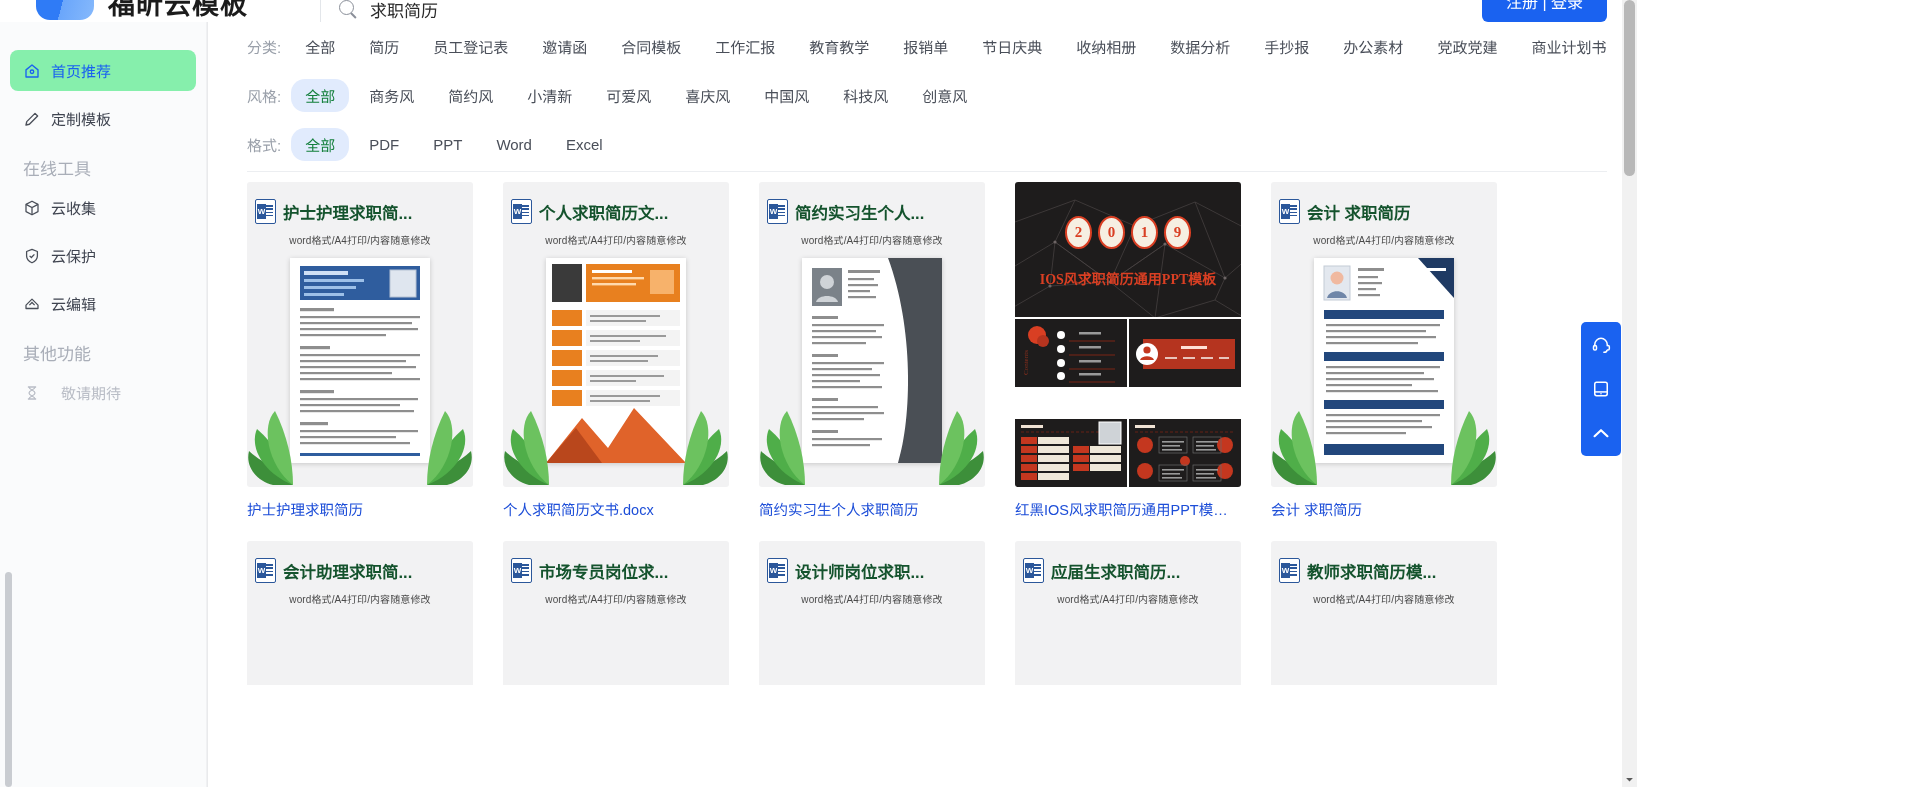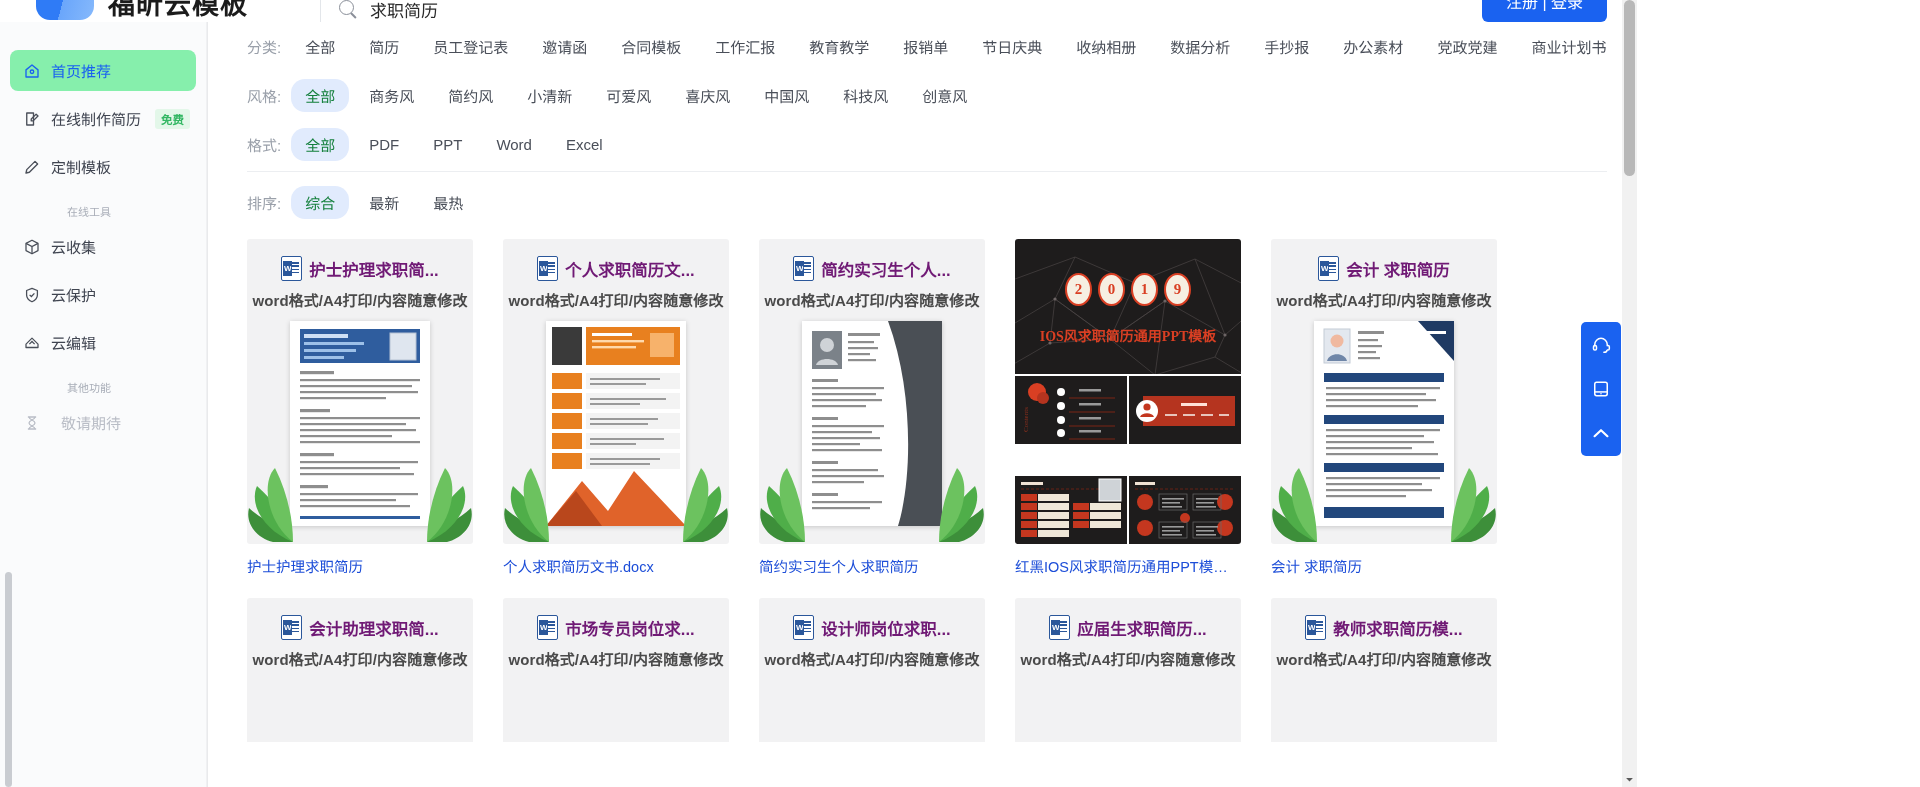--- a/index.html
+++ b/index.html
@@ -66,23 +66,22 @@
   .side-item {
     display: flex; align-items: center; gap: 10px;
     height: 41px; margin: 0 10px 7px 10px;
     padding: 0 13px; border-radius: 8px;
     font-size: 15px; color: #3f4450; cursor: pointer;
     white-space: nowrap;
   }
   .side-item.active { background: #86efac; color: #1a62f0; font-weight: 500; }
   .side-item.disabled { color: #b9bdc6; cursor: default; gap: 20px; }
   .side-group-label {
-    font-size: 11px; color: #a9aeb8; padding: 9px 23px 7px 23px;
+    font-size: 17px; color: #a9aeb8; padding: 9px 23px 7px 23px;
     white-space: nowrap;
-    margin-left: 44px;
   }
   .badge-free {
     background: #e3f7e9; color: #34b764; font-size: 11.5px;
     border-radius: 3px; padding: 2px 6px; margin-left: 4px; font-weight: 600;
   }
   .ico { width: 18px; height: 18px; flex: 0 0 18px; display: block; }
 
   
   .main {
     flex: 1 1 auto; min-width: 0; position: relative;
@@ -123,40 +122,40 @@
   }
   .card { width: 226px; cursor: pointer; }
   .thumb {
     width: 226px; height: 305px;
     background: #f2f2f3; border-radius: 3px;
     overflow: hidden; position: relative;
     display: flex; flex-direction: column; align-items: center;
   }
   .thumb-head { padding-top: 17px; text-align: center; width: 100%; }
   .thumb-title {
-    display: flex; align-items: center; justify-content: center; gap: 7px;
-    font-size: 16.5px; font-weight: 700; color: #701a75;
+    display: flex; align-items: center; gap: 7px;
+    font-size: 16.5px; font-weight: 700; color: #14532d;
     white-space: nowrap; overflow: hidden; padding: 0 8px;
   }
   .wordicon {
     width: 21px; height: 25px; flex: 0 0 21px;
     background: #fff; border: 1.4px solid #2b579a; border-radius: 2px;
     position: relative; display: inline-block;
   }
   .wordicon::before {
     content: "W"; position: absolute; left: 1px; top: 4px;
     width: 9px; height: 15px; background: #2b579a; color: #fff;
     font-size: 8px; font-weight: 700; line-height: 15px; text-align: center;
   }
   .wordicon::after {
     content: ""; position: absolute; right: 2px; top: 5px; width: 8px; height: 13px;
     background: repeating-linear-gradient(to bottom, #2b579a 0 1.6px, transparent 1.6px 3.3px);
   }
   .thumb-sub {
-    font-size: 15px; font-weight: 700; color: #4a4a4a;
+    font-size: 10px; font-weight: 400; color: #4a4a4a;
     margin-top: 8px; letter-spacing: 0.1px;
   }
   .doc-preview {
     width: 140px; height: 205px; background: #fff; margin-top: 11px;
     box-shadow: 0 1px 5px rgba(0,0,0,.18); position: relative; overflow: hidden;
   }
   .leaf-l, .leaf-r {
     position: absolute; bottom: 0; width: 54px; height: 110px; pointer-events: none;
   }
   .leaf-l { left: -6px; }
@@ -240,28 +239,20 @@
     <div class="sidebar">
 
       <div class="side-item active">
         <svg class="ico" viewBox="0 0 24 24" fill="none" stroke="#1a62f0" stroke-width="1.8">
           <path d="M4 10.5 12 4l8 6.5V20H4z" stroke-linejoin="round"></path>
             <circle cx="12" cy="13" r="2.3"></circle>
         </svg>
         <span>首页推荐</span>
       </div>
 
-      <div class="side-item">
-        <svg class="ico" viewBox="0 0 24 24" fill="none" stroke="#4a4f59" stroke-width="1.8">
-          <path d="M5 4h9v16H5z" stroke-linejoin="round"></path>
-            <path d="M17.5 5.5 20 8l-6.5 6.5H11v-2.5z" stroke-linejoin="round"></path>
-        </svg>
-        <span>在线制作简历</span>
-        <span class="badge-free">免费</span>
-      </div>
 
       <div class="side-item">
         <svg class="ico" viewBox="0 0 24 24" fill="none" stroke="#4a4f59" stroke-width="1.8">
           <path d="M4 20l1-4.5L16 4.5 19.5 8 8.5 19z" stroke-linejoin="round"></path>
         </svg>
         <span>定制模板</span>
       </div>
 
       <div class="side-group-label">在线工具</div>
 
@@ -346,26 +337,20 @@
           <span class="chip selected">全部</span>
           <span class="chip">PDF</span>
           <span class="chip">PPT</span>
           <span class="chip">Word</span>
           <span class="chip">Excel</span>
         </div>
 
         <div class="filter-sep"></div>
       </div>
 
-      <div class="sortrow">
-        <span class="filter-label">排序:</span>
-        <span class="chip selected">综合</span>
-        <span class="chip">最新</span>
-        <span class="chip">最热</span>
-      </div>
 
       <div class="grid-scroll">
         <div class="grid">
 
           <div class="card">
             <div class="thumb">
               <div class="thumb-head">
                 <div class="thumb-title">
                   <span class="wordicon"></span>
                   <span>护士护理求职简...</span>

